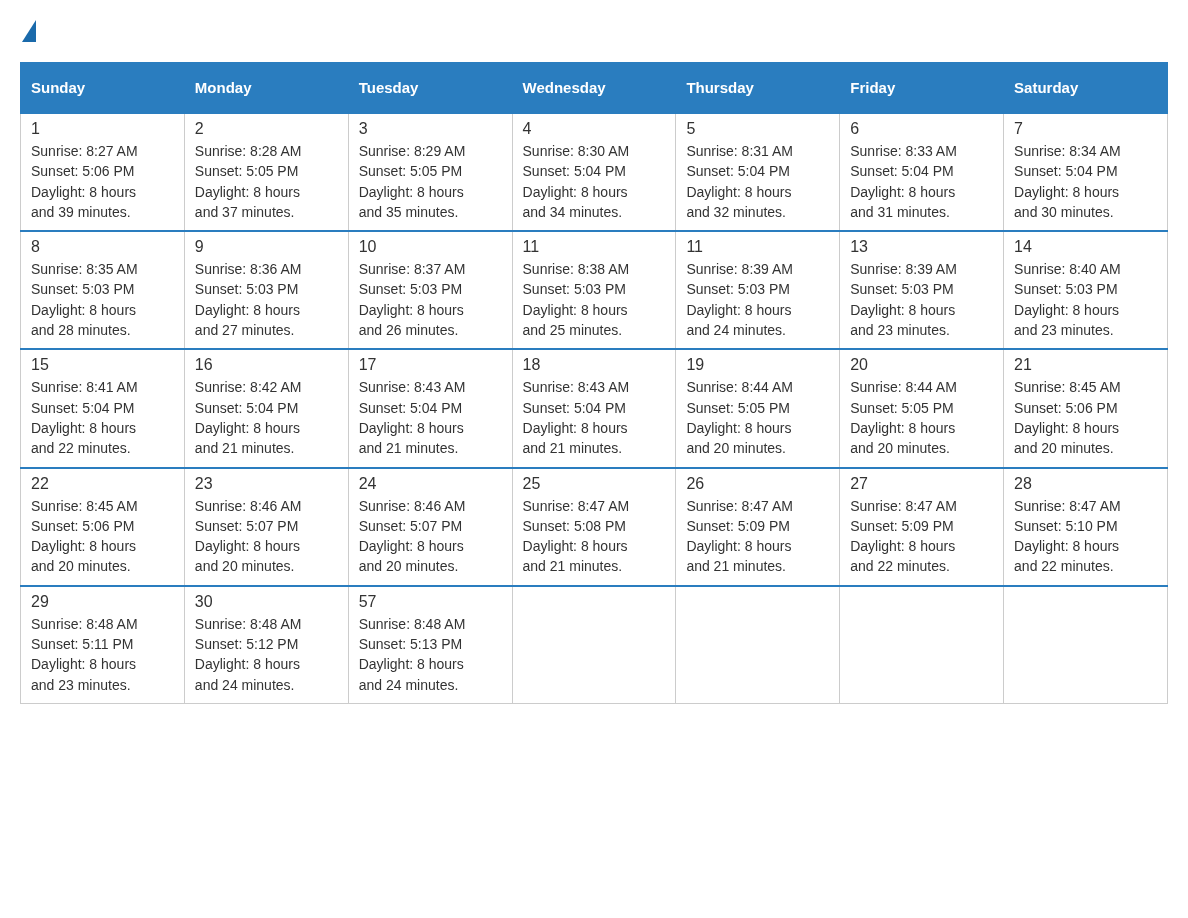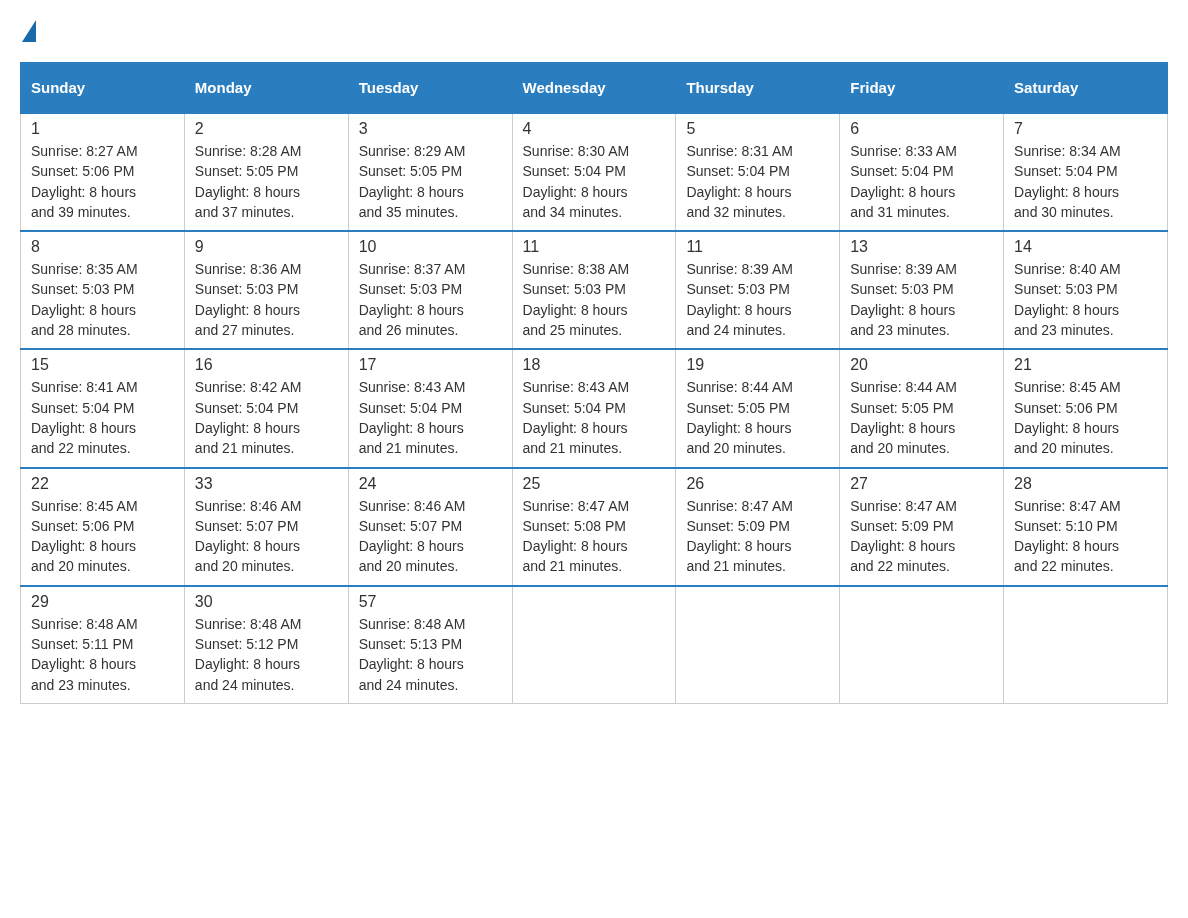--- a/index.html
+++ b/index.html
@@ -327,21 +327,21 @@
         <td>
         <span class="day-num">22</span>
         <div class="day-info">
           Sunrise: 8:45 AM<br>
           Sunset: 5:06 PM<br>
           Daylight: 8 hours<br>
           and 20 minutes.
         </div>
       </td>
         <td>
-        <span class="day-num">33</span>
+        <span class="day-num">23</span>
         <div class="day-info">
           Sunrise: 8:46 AM<br>
           Sunset: 5:07 PM<br>
           Daylight: 8 hours<br>
           and 20 minutes.
         </div>
       </td>
         <td>
         <span class="day-num">24</span>
         <div class="day-info">

